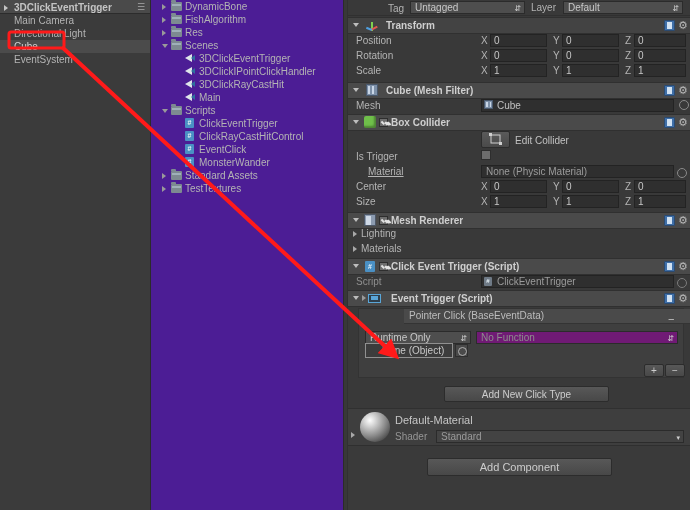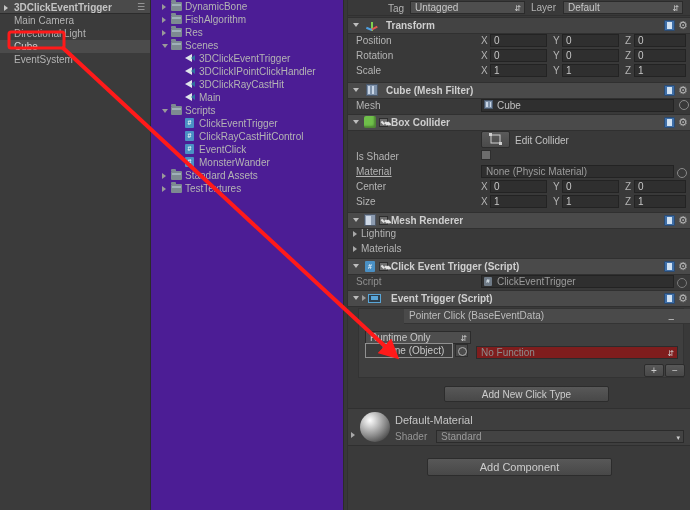--- a/index.html
+++ b/index.html
@@ -283,24 +283,24 @@
     </div>
     <div class="edit-coll" style="left:133px;top:131px;width:29px;height:17px;">
       <svg width="27" height="15" viewBox="0 0 27 15" style="display:block">
         <rect x="9" y="3" width="9" height="8" fill="none" stroke="#cfcfcf" stroke-width="1"></rect>
         <rect x="7" y="1" width="3" height="3" fill="#cfcfcf"></rect>
         <rect x="17" y="10" width="3" height="3" fill="#cfcfcf"></rect>
       </svg>
     </div>
     <div class="flabel" style="left:167px;top:135px;color:#c2c2c2;">Edit Collider</div>
 
-    <div class="flabel" style="left:8px;top:151px;">Is Shader</div>
+    <div class="flabel" style="left:8px;top:151px;">Is Trigger</div>
     <div class="chk-empty" style="left:133px;top:150px;"></div>
 
-    <div class="flabel" style="left:8px;top:166px;text-decoration:underline;">Material</div>
+    <div class="flabel" style="left:20px;top:166px;text-decoration:underline;">Material</div>
     <div class="objfield" style="left:133px;top:165px;width:193px;padding-left:4px;">
       <span>None (Physic Material)</span>
     </div>
     <div style="position:absolute;left:329px;top:168px;width:8px;height:8px;border:1px solid #8a8a8a;border-radius:50%;"></div>
 
     <div class="flabel" style="left:8px;top:181px;">Center</div>
     <div class="axis" style="left:133px;top:181px;">X</div>
     <div class="fval" style="left:142px;top:180px;width:57px;">0</div>
     <div class="axis" style="left:205px;top:181px;">Y</div>
     <div class="fval" style="left:214px;top:180px;width:57px;">0</div>
@@ -359,21 +359,21 @@
     <div class="etgroup" style="left:10px;top:308px;width:326px;height:70px;"></div>
     <div class="etheader" style="left:11px;top:309px;width:324px;height:15px;margin-left:45px;">
       <span>Pointer Click (BaseEventData)</span>
     </div>
     <div class="minusbtn" style="left:320px;top:314px;">−</div>
 
     <div class="popup" style="left:17px;top:331px;width:106px;">
       <span>Runtime Only</span>
       <span class="arr">⇵</span>
     </div>
-    <div class="popup" style="left:128px;top:346px;width:202px;color:#8d8d8d;background:#7f1d1d;">
+    <div class="popup" style="left:128px;top:331px;width:202px;color:#8d8d8d;background:#701a75;">
       <span>No Function</span>
       <span class="arr">⇵</span>
     </div>
 
     <div class="objfield" style="left:17px;top:343px;width:88px;padding-left:16px;height:15px;line-height:13px;background:#3c3c3c;border:1px solid #909090;color:#c8c8c8;">
       <span>None (Object)</span>
     </div>
     <div style="position:absolute;left:107px;top:344px;width:13px;height:13px;background:#4a4a4a;border:1px solid #2e2e2e;box-sizing:border-box;">
       <span style="position:absolute;left:2px;top:2px;width:7px;height:7px;border:1px solid #b0b0b0;border-radius:50%;"></span>
     </div>

